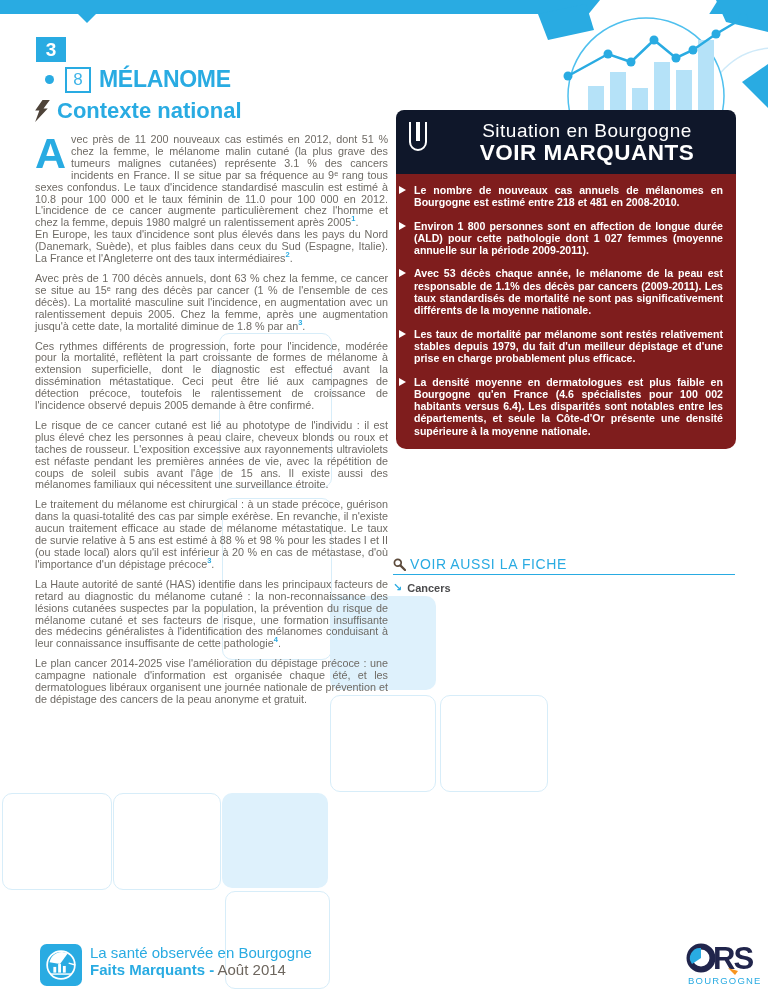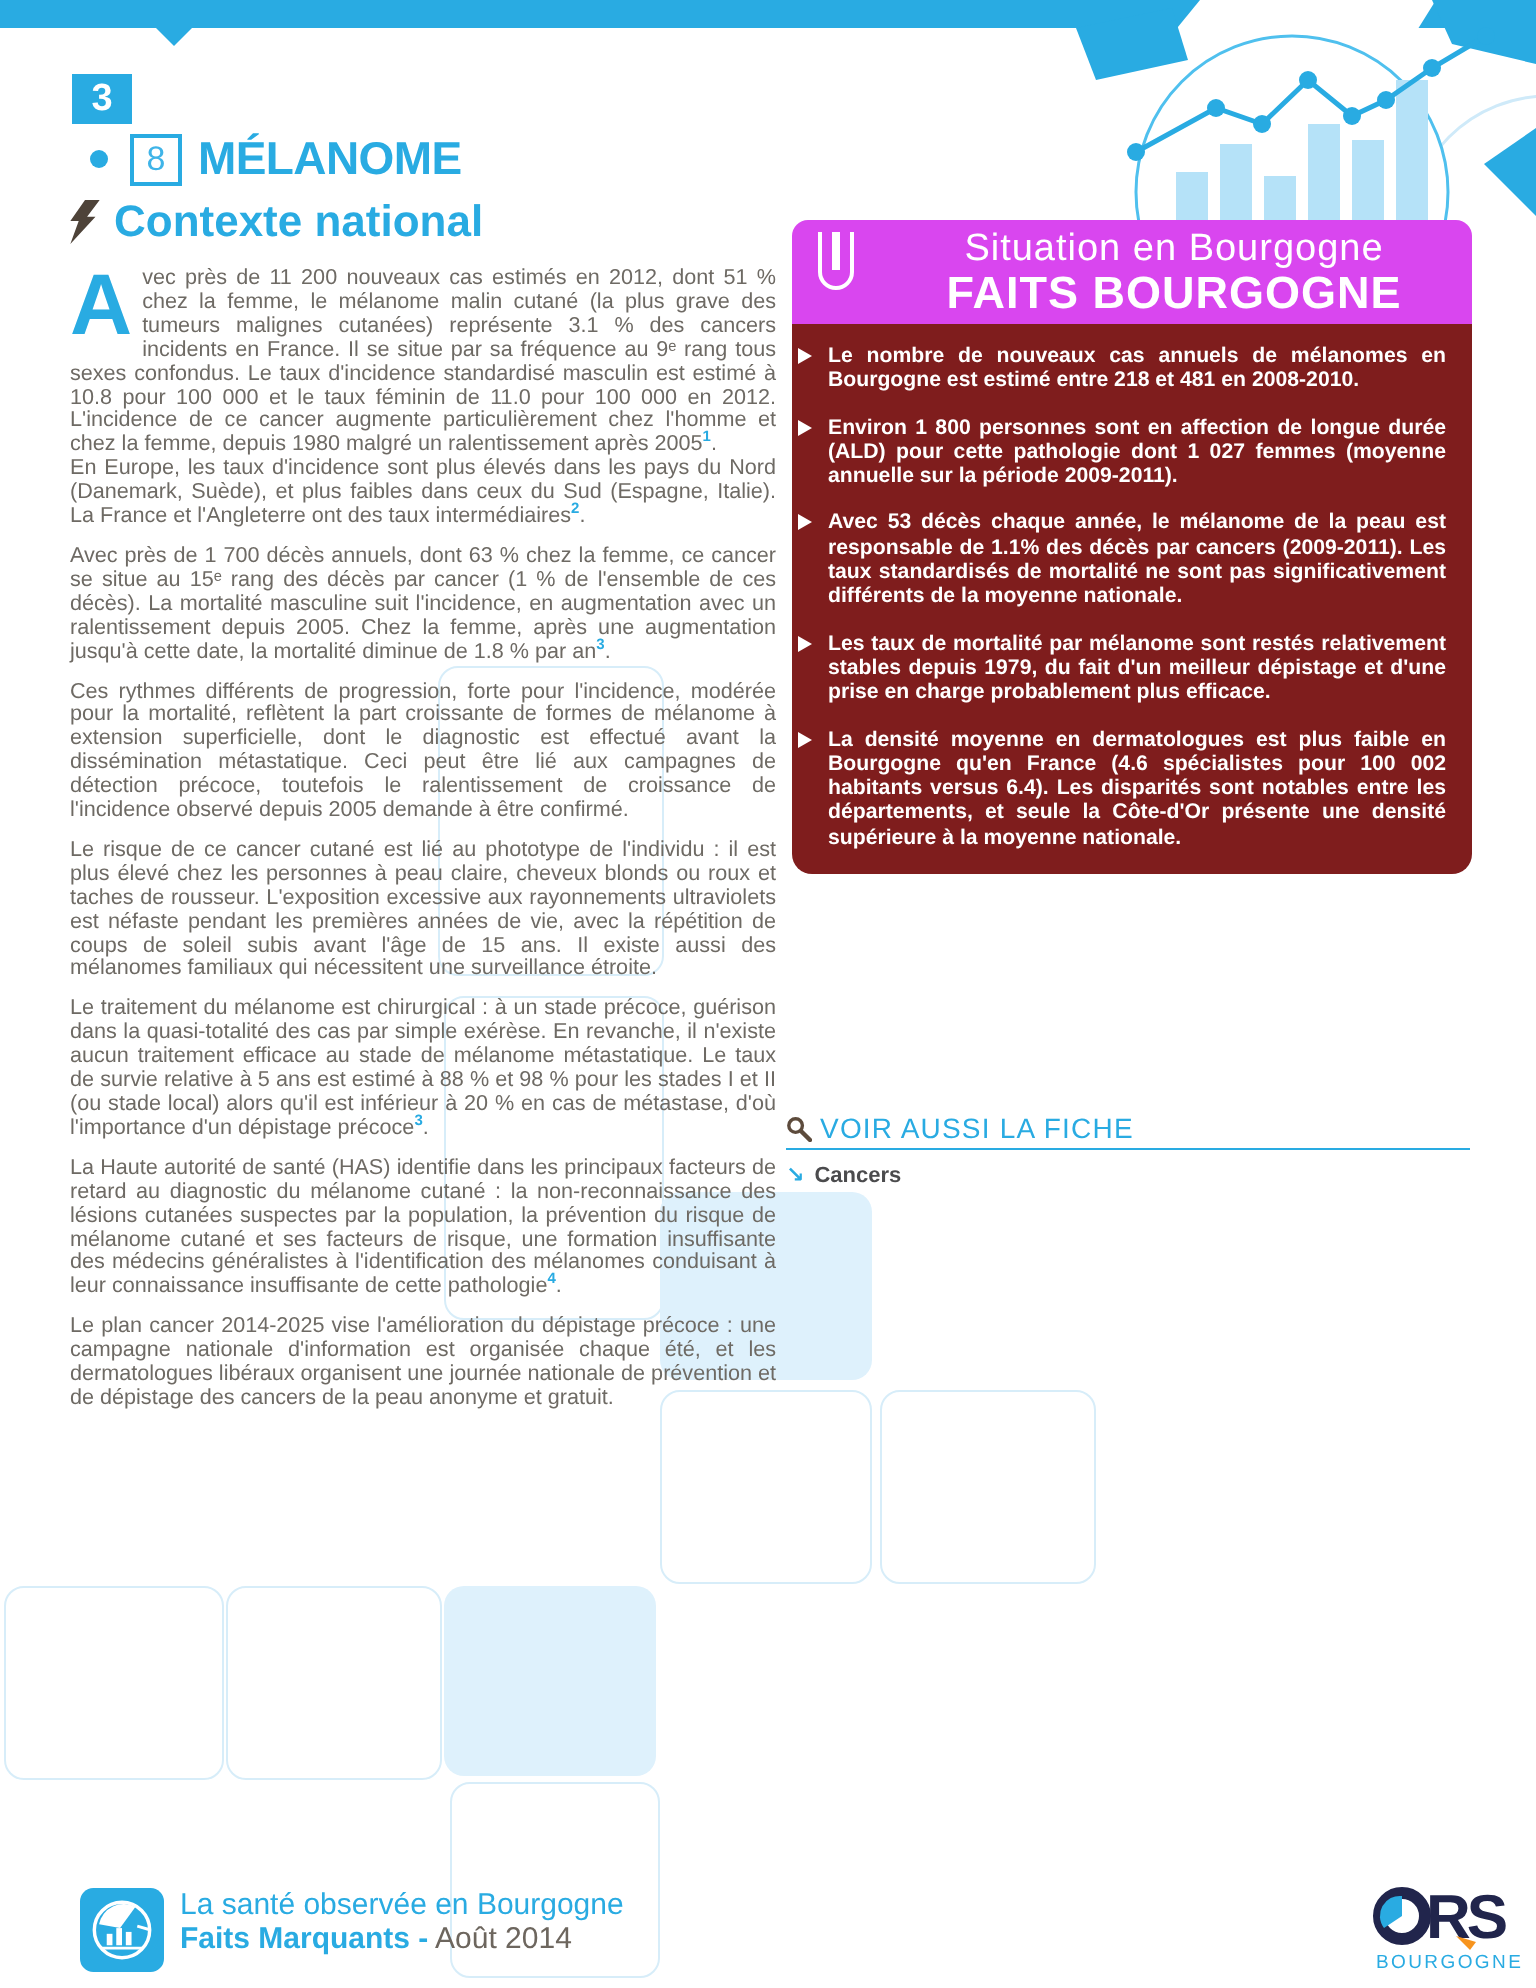--- a/index.html
+++ b/index.html
@@ -29,21 +29,21 @@
   .left-col{position:absolute;left:35px;top:98px;width:353px;z-index:2;}
   .ctx-head{display:flex;align-items:center;margin:0 0 10px 0;}
   .ctx-title{color:#29abe2;font-size:22px;font-weight:800;margin-left:7px;}
   .bodytext{color:#6e6a64;font-size:10.8px;line-height:11.9px;text-align:justify;}
   .bodytext p{margin:0 0 8px 0;}
   .bodytext p.flush{margin-top:-8px;}
   .dropcap{float:left;color:#29abe2;font-size:43px;line-height:34px;font-weight:bold;margin:2px 5px 0 0;}
   .bodytext sup{color:#29abe2;font-weight:bold;font-size:7.5px;line-height:0;}
   
   .faits{position:absolute;left:396px;top:110px;width:340px;z-index:2;}
-  .faits-head{height:52px;background:#d946ef;border-radius:8px 8px 0 0;display:flex;align-items:center;padding:0 8px 0 10px;}
+  .faits-head{height:64px;background:#0f172a;border-radius:8px 8px 0 0;display:flex;align-items:center;padding:0 8px 0 10px;}
   .faits-headtext{flex:1;text-align:center;color:#fff;}
   .faits-kicker{font-size:19px;font-weight:300;line-height:20px;letter-spacing:.5px;}
   .faits-title{font-size:22.5px;font-weight:800;line-height:23px;letter-spacing:.5px;}
   .faits-body{background:#7f1d1d;border-radius:0 0 10px 10px;padding:10px 13px 12px 18px;}
   .faits-body ul{list-style:none;margin:0;padding:0;}
   .faits-body li{position:relative;margin:0 0 11px 0;color:#fff;font-size:10.6px;font-weight:bold;
         line-height:12.3px;text-align:justify;}
   .faits-body li:last-child{margin-bottom:0;}
   .tri{position:absolute;left:-15px;top:2px;width:0;height:0;
         border-left:7px solid #fff;border-top:4.5px solid transparent;border-bottom:4.5px solid transparent;}
@@ -143,21 +143,21 @@
 
   <div class="faits">
     <div class="faits-head">
       <svg width="40" height="44" viewBox="0 0 40 44" aria-hidden="true">
         <path d="M4,2 V22 a8,8 0 0 0 16,0 V2" fill="none" stroke="#ffffff" stroke-width="2"></path>
         <path d="M12,2 V21 a4,4 0 0 0 0,0" fill="none" stroke="#ffffff" stroke-width="4"></path>
         <path d="M27,2 V23 a10,10 0 0 0 0,0" fill="none" stroke="#ffffff" stroke-width="0"></path>
       </svg>
       <div class="faits-headtext">
         <div class="faits-kicker">Situation en Bourgogne</div>
-        <div class="faits-title">FAITS BOURGOGNE</div>
+        <div class="faits-title">VOIR MARQUANTS</div>
       </div>
     </div>
     <div class="faits-body">
       <ul>
         <li><span class="tri"></span><span>Le nombre de nouveaux cas annuels de mélanomes en Bourgogne est estimé entre 218 et 481 en 2008-2010.</span></li>
         <li><span class="tri"></span><span>Environ 1 800 personnes sont en affection de longue durée (ALD) pour cette pathologie dont 1 027 femmes (moyenne annuelle sur la période 2009-2011).</span></li>
         <li><span class="tri"></span><span>Avec 53 décès chaque année, le mélanome de la peau est responsable de 1.1% des décès par cancers (2009-2011). Les taux standardisés de mortalité ne sont pas significativement différents de la moyenne nationale.</span></li>
         <li><span class="tri"></span><span>Les taux de mortalité par mélanome sont restés relativement stables depuis 1979, du fait d'un meilleur dépistage et d'une prise en charge probablement plus efficace.</span></li>
         <li><span class="tri"></span><span>La densité moyenne en dermatologues est plus faible en Bourgogne qu'en France (4.6 spécialistes pour 100 002 habitants versus 6.4). Les disparités sont notables entre les départements, et seule la Côte-d'Or présente une densité supérieure à la moyenne nationale.</span></li>
       </ul>

